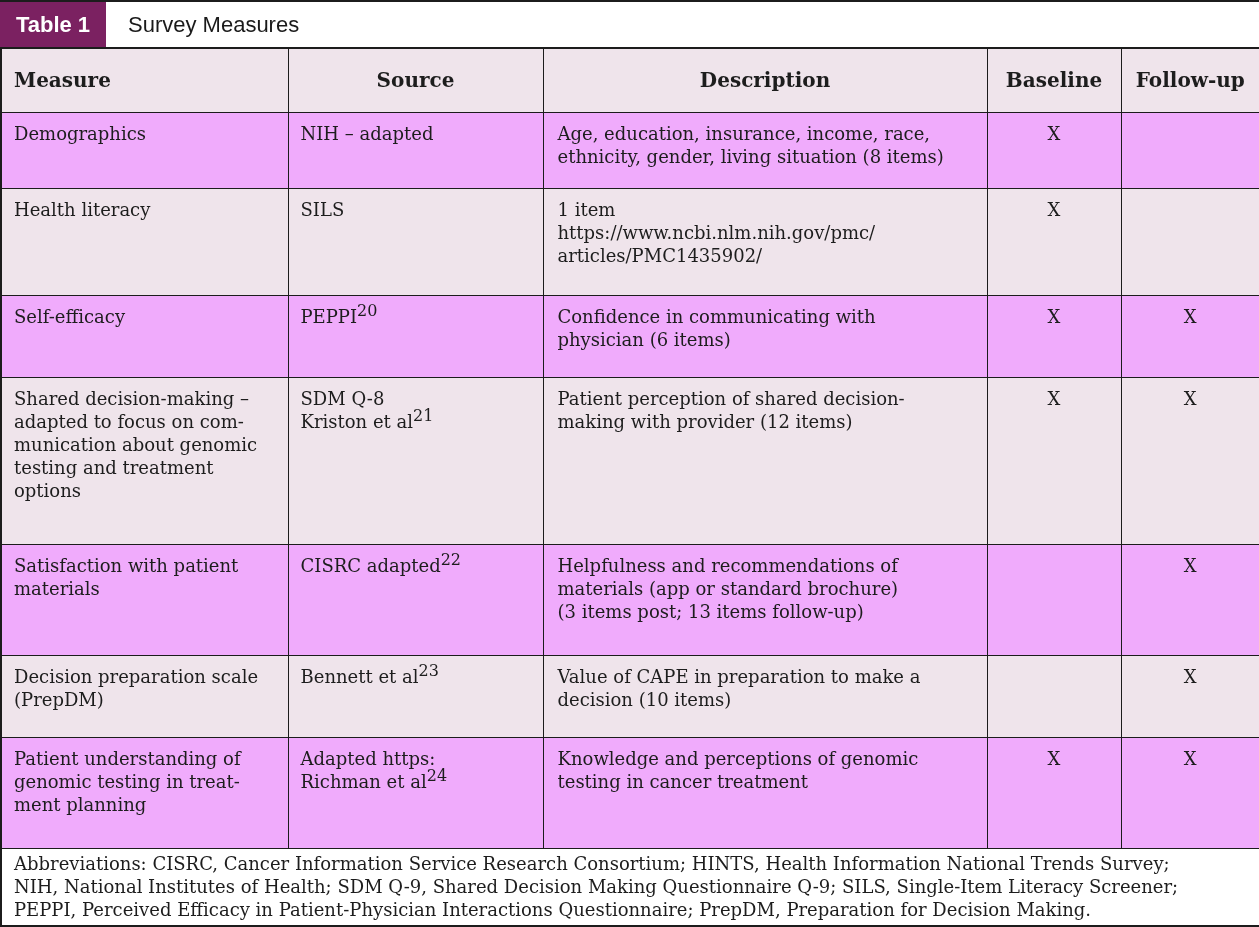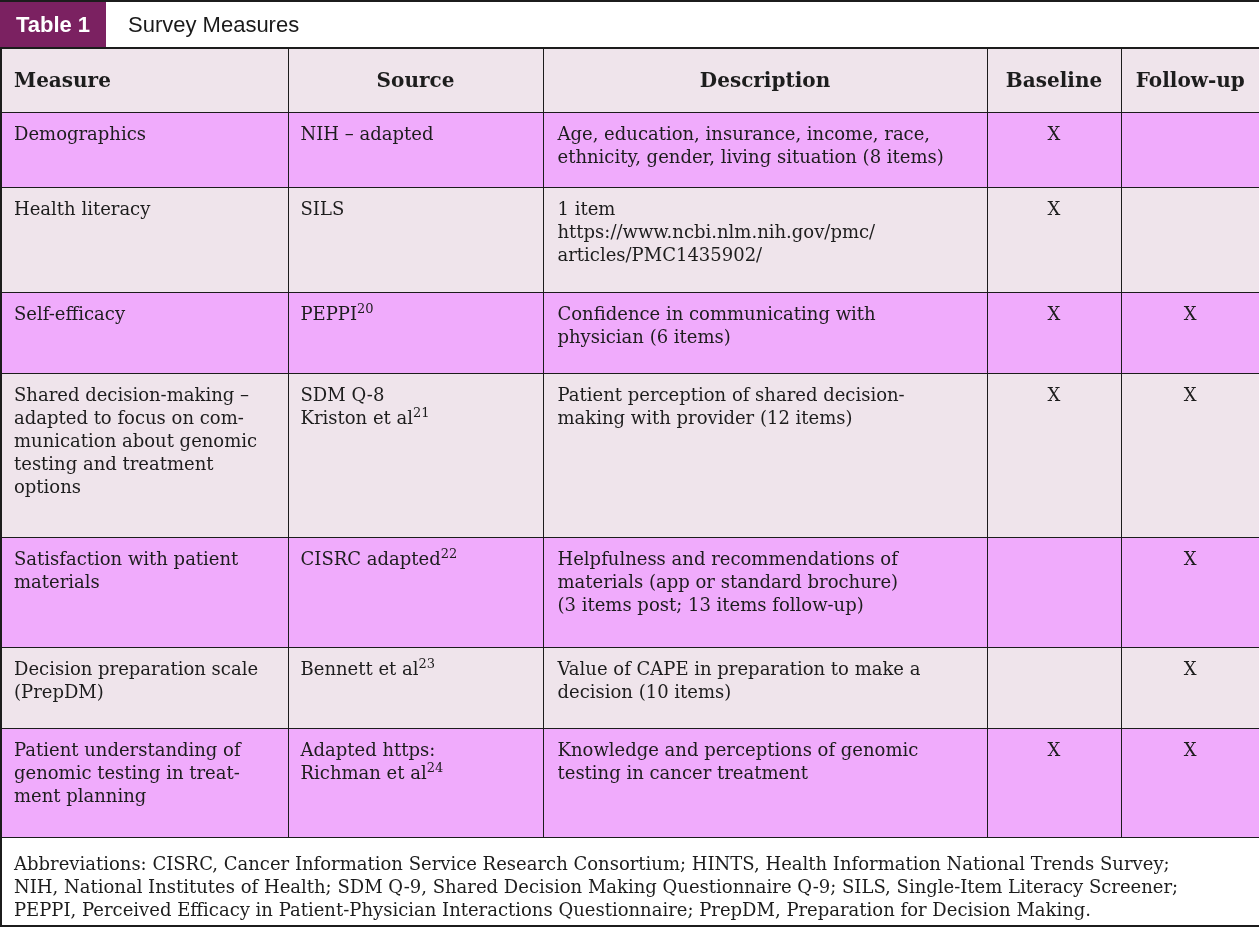--- a/index.html
+++ b/index.html
@@ -70,23 +70,23 @@
     vertical-align: middle;
     text-align: center;
     padding: 20px 6px;
   }
   tr.head-row th.c-measure { text-align: left; padding-left: 12px; }
   tbody tr:nth-child(even) td { background: var(--row_shade); }
   td.c-measure { padding: 9px 10px 4px 12px; white-space: pre-line; }
   td.c-source  { padding: 9px 10px 4px 12px; }
   td.c-desc    { padding: 9px 10px 4px 14px; white-space: pre-line; }
   td.c-mark    { text-align: center; padding-top: 9px; font-size: 20px; }
-  .src-line sup { font-size: 13px; line-height: 0; }
+  .src-line sup { font-size: 16px; line-height: 0; }
   td.c-foot {
-    padding: 14px 14px 4px 12px;
+    padding: 3px 14px 4px 12px;
     white-space: pre-line;
     font-size: 18px;
     line-height: 24.5px;
     background: #ffffff;
   }
 </style>
 </head>
 <body>
 
 <div class="page">

